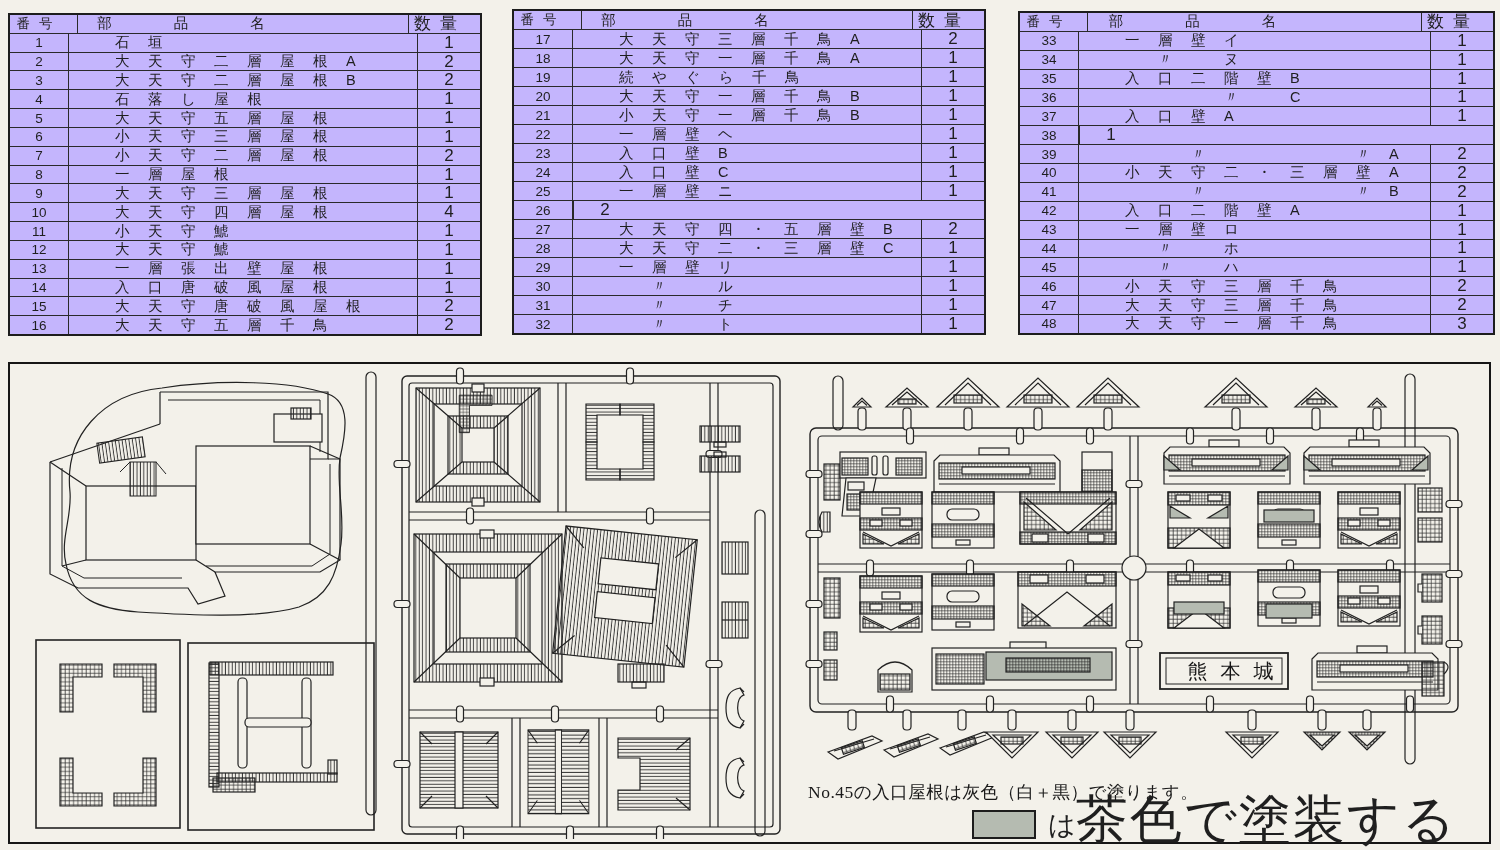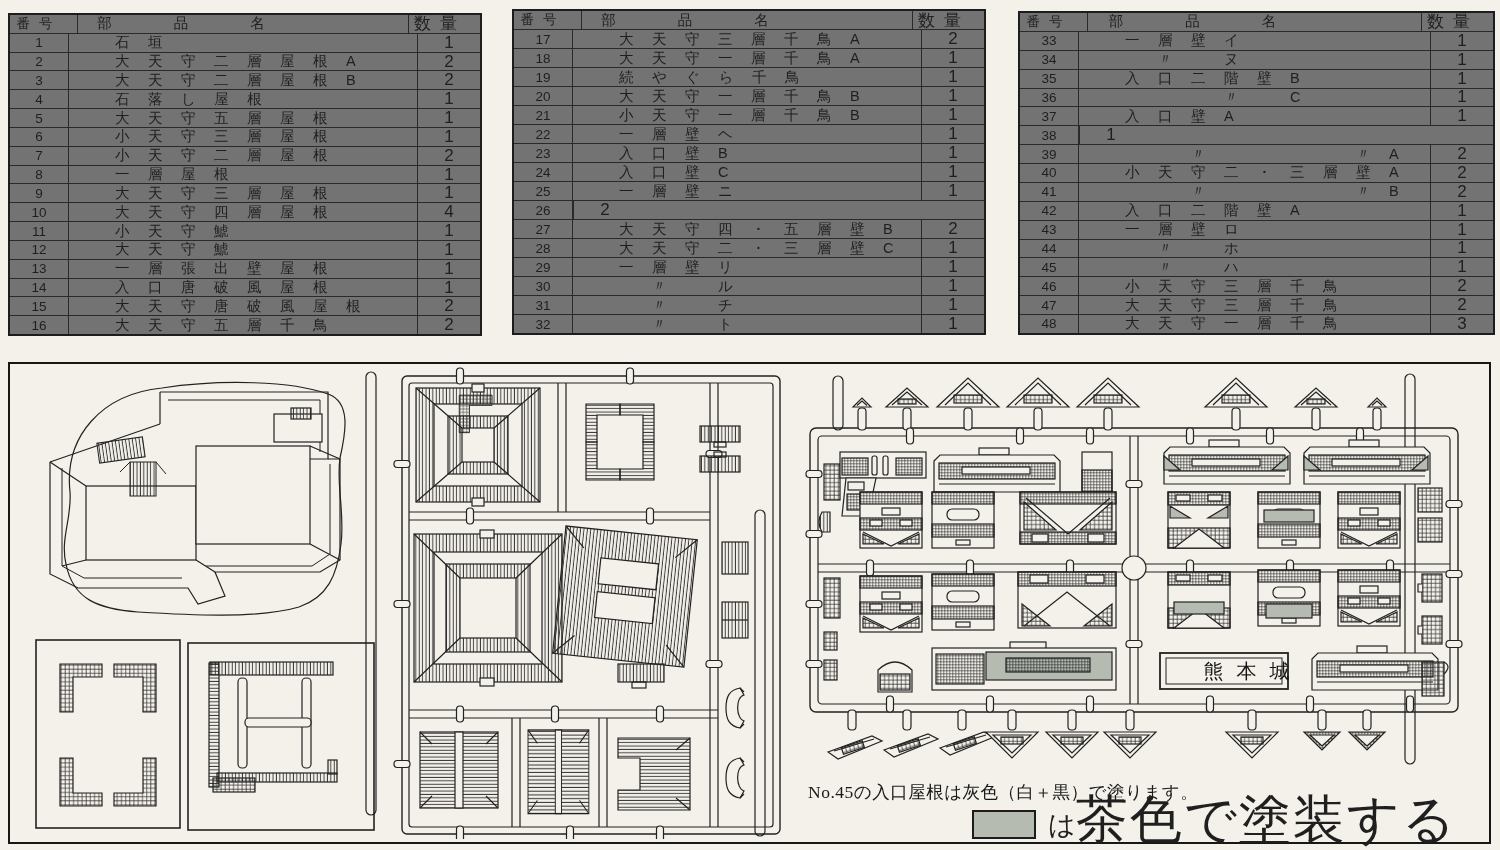--- a/index.html
+++ b/index.html
@@ -1,38 +1,38 @@
 <!DOCTYPE html>
 <html><head>
 <meta charset="utf-8">
 <style>
   html,body{margin:0;padding:0;background:#e8e6df;}
   .screen{position:relative;width:1500px;height:850px;background:#f3f1ea;overflow:hidden;
           font-family:"Liberation Sans","DejaVu Sans",sans-serif;color:#1f1f1f;}
   
-  .ptable{position:absolute;border:2.4px solid #1d1d1d;display:flex;flex-direction:column;background:#737373;}
+  .ptable{position:absolute;border:2.4px solid #1d1d1d;display:flex;flex-direction:column;background:#c4b5fd;}
   .prow{flex:1;display:flex;align-items:stretch;border-top:1.3px solid #2a2a2a;min-height:0;}
   .prow:first-child{border-top:none;}
   .pcell{display:flex;align-items:center;overflow:hidden;}
   .c-no{width:58px;justify-content:center;border-right:1.4px solid #2a2a2a;font-size:13.5px;}
   .c-name{flex:1;padding-left:46px;font-size:14.5px;letter-spacing:18.5px;white-space:pre;}
   .c-qty{width:62px;justify-content:center;border-left:1.4px solid #2a2a2a;font-size:17px;}
   .phead .c-no{letter-spacing:9px;padding-right:9px;}
   .phead .c-name{justify-content:center;padding-left:0;letter-spacing:62px;padding-right:62px;}
   .phead .c-qty{letter-spacing:9px;padding-right:9px;}
   #t1{left:8px;top:13px;width:470px;height:319px;}
   #t2{left:512px;top:9px;width:470px;height:322px;}
   #t3{left:1018px;top:11px;width:473px;height:320px;}
   
   .bigbox{position:absolute;left:8px;top:362px;width:1479px;height:478px;border:2.6px solid #161616;}
   .diag-svg{position:absolute;left:10px;top:364px;}
   
   .nplate{position:absolute;left:1160px;top:653px;width:128px;height:36px;display:flex;align-items:center;
           justify-content:center;font-family:Liberation Mono, monospace;font-size:20px;
-          letter-spacing:13px;padding-left:13px;color:#151515;margin-left:16px;}
+          letter-spacing:13px;padding-left:13px;color:#151515;}
   .note1{position:absolute;left:808px;top:780px;font-family:"Liberation Serif","DejaVu Serif",serif;
          font-size:17.5px;letter-spacing:0.5px;color:#191919;}
   .legend{position:absolute;left:972px;top:793px;display:flex;align-items:flex-end;}
   .swatch{width:60px;height:25px;background:#b5bbb1;border:2.2px solid #1c1c1c;margin-bottom:6px;}
   .lg-particle{font-family:"Liberation Serif","DejaVu Serif",serif;font-size:27px;margin-left:12px;margin-bottom:2px;}
   .lg-text{font-family:Liberation Sans, sans-serif;font-size:52px;letter-spacing:2px;line-height:1;}
 </style>
 </head>
 <body>
 

